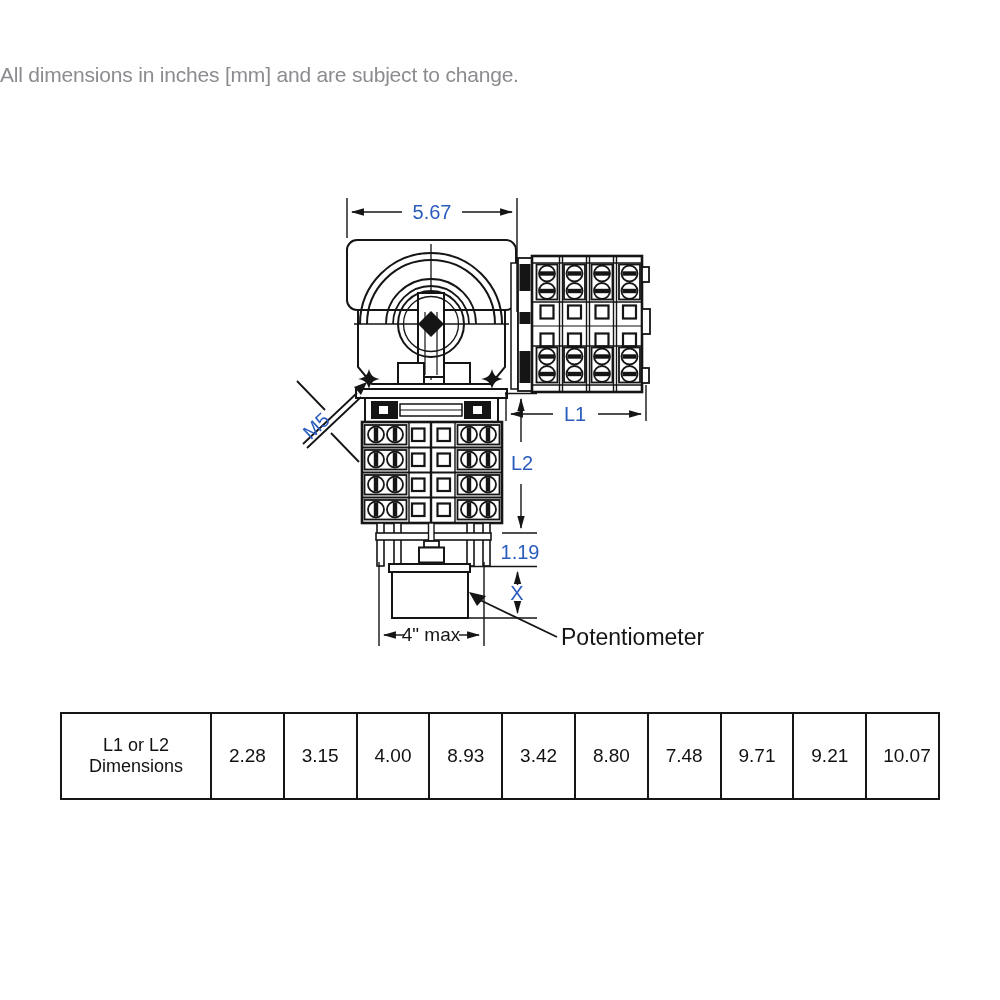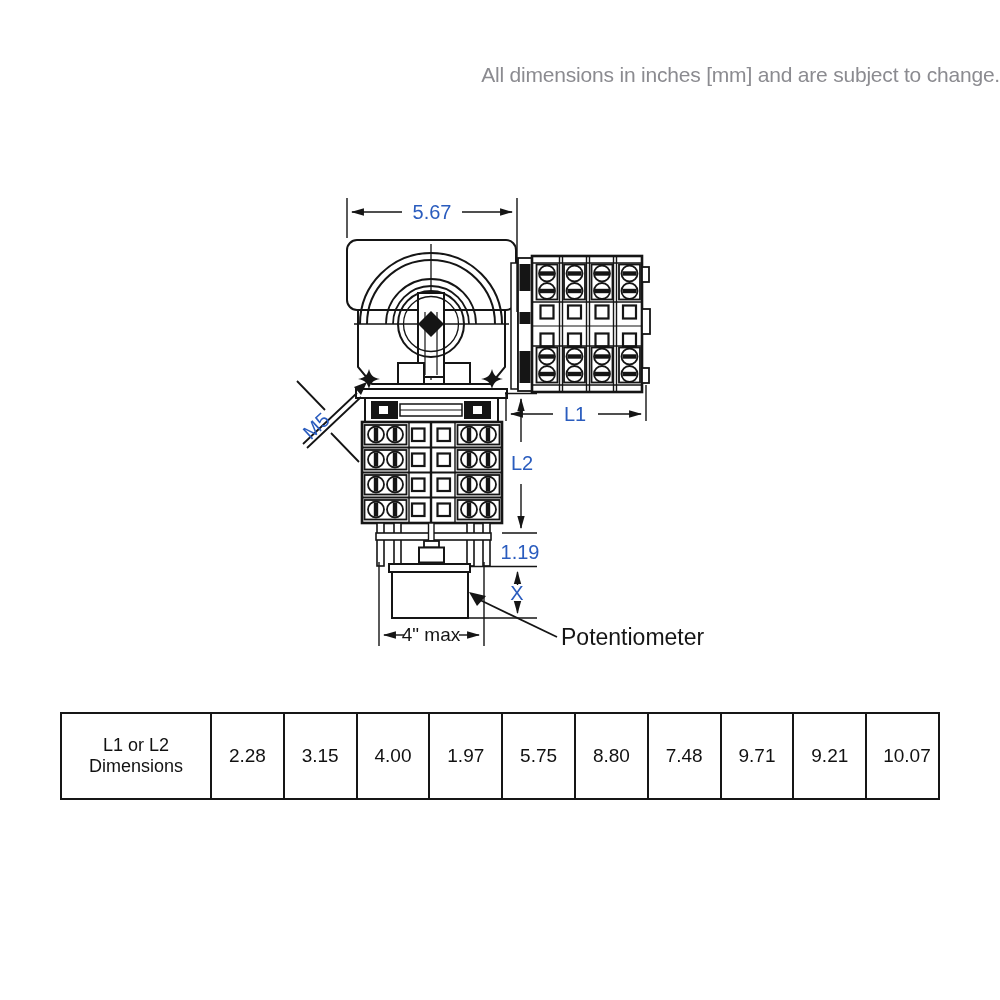--- a/index.html
+++ b/index.html
@@ -1,18 +1,18 @@
 <!DOCTYPE html>
 <html><head>
 <meta charset="utf-8">
 <style>
   html,body{margin:0;padding:0;background:#ffffff;}
   .page{position:relative;width:1000px;height:1000px;background:#fff;overflow:hidden;
         font-family:"Liberation Sans",sans-serif;}
-  .note{position:absolute;top:63px;left:0;width:1000px;text-align:right;
+  .note{position:absolute;top:63px;left:0;width:1000px;text-align:left;
         font-size:21px;color:#8b8b90;letter-spacing:-0.2px;}
   svg.drawing{position:absolute;left:0;top:0;}
   svg .ln{stroke:#151515;fill:none;}
   svg text{font-family:"Liberation Sans",sans-serif;}
   svg .dim{fill:#2a5cbe;font-size:20px;text-anchor:middle;}
   svg .blk{fill:#151515;font-size:19px;text-anchor:middle;}
   svg .pot{font-size:23px;text-anchor:start;}
   table.dims{position:absolute;left:60px;top:712px;width:880px;border-collapse:collapse;
              table-layout:fixed;color:#111;}
   table.dims td{border:2.4px solid #161616;text-align:center;vertical-align:middle;
@@ -207,22 +207,22 @@
         <col>
         <col>
         <col>
     </colgroup>
     <tbody>
       <tr class="r0">
         <td class="hdr">L1 or L2 Dimensions</td>
         <td>2.28</td>
         <td>3.15</td>
         <td>4.00</td>
-        <td>1.97</td>
-        <td>5.75</td>
+        <td>8.93</td>
+        <td>3.42</td>
         <td>8.80</td>
         <td>7.48</td>
         <td>9.71</td>
         <td>9.21</td>
         <td>10.07</td>
       </tr>
     </tbody>
   </table>
 
 </div>

